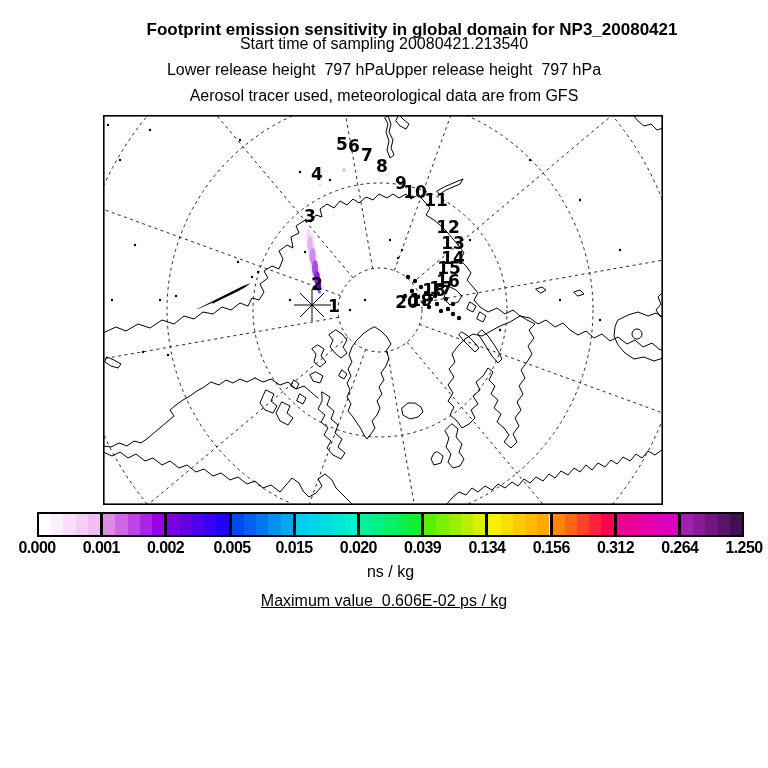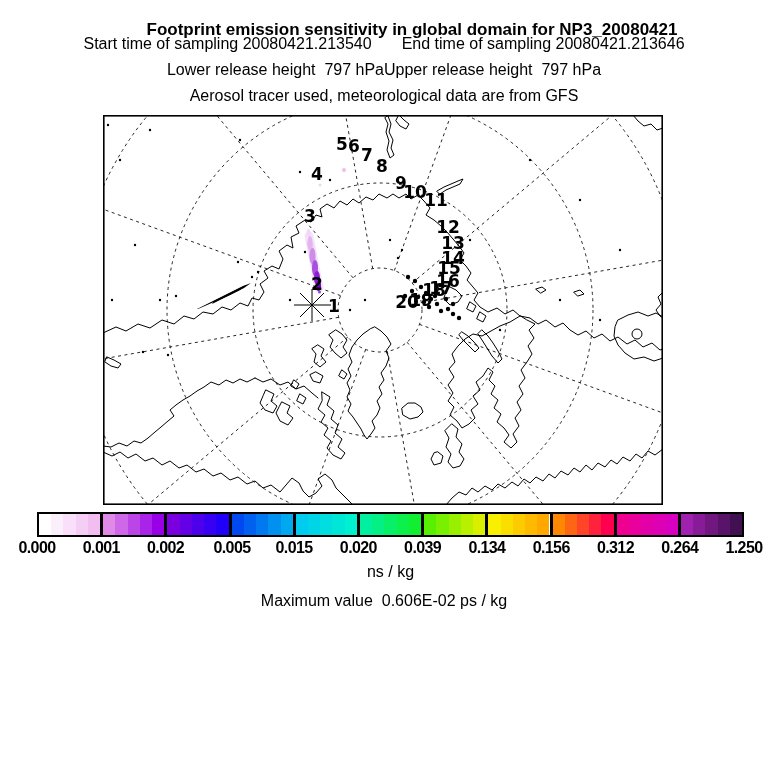--- a/index.html
+++ b/index.html
@@ -14,29 +14,28 @@
   .coast{fill:none;stroke:#000;stroke-width:1;stroke-linejoin:round;stroke-linecap:round;}
   .landfill{fill:#000;stroke:none;}
   .grat{fill:none;stroke:#000;stroke-width:0.9;stroke-dasharray:3,3.5;opacity:.95;}
   .traj-num{font-family:"DejaVu Sans","Liberation Sans",sans-serif;font-weight:bold;font-size:17px;fill:#000;text-anchor:middle;}
   #colorbar{position:absolute;left:37px;top:512px;width:707px;height:25px;border:2px solid #000;display:flex;box-sizing:border-box;}
   .cb-seg{flex:1;display:flex;border-left:3px solid #000;}
   .cb-seg:first-child{border-left:none;}
   .cb-cell{flex:1;}
   .cb-tick{position:absolute;top:539px;width:66px;text-align:center;font-weight:bold;font-size:16px;letter-spacing:-0.6px;}
   #units-line{position:absolute;left:37px;top:563px;width:707px;text-align:center;font-size:16px;}
-  #max-line{position:absolute;left:0;top:592px;width:768px;text-align:center;font-size:16px;white-space:pre;}
+  #max-line{position:absolute;left:0;top:592px;width:768px;text-align:center;font-size:16px;white-space:pre;text-decoration:underline;}
 </style>
 </head>
 <body>
 
 <div class="hline h1">Footprint emission sensitivity in global domain for NP3_20080421</div>
 <div class="hline h2">
   <span>Start time of sampling 20080421.213540</span>
-  <span>End time of sampling 20080421.213646</span>
 </div>
 <div class="hline h3">
   <span>Lower release height  797 hPa</span>
   <span>Upper release height  797 hPa</span>
 </div>
 <div class="hline h4">Aerosol tracer used, meteorological data are from GFS</div>
 
 <div id="map-wrap">
 <svg id="map-svg" viewBox="103 115 560 390" xmlns="http://www.w3.org/2000/svg">
 

